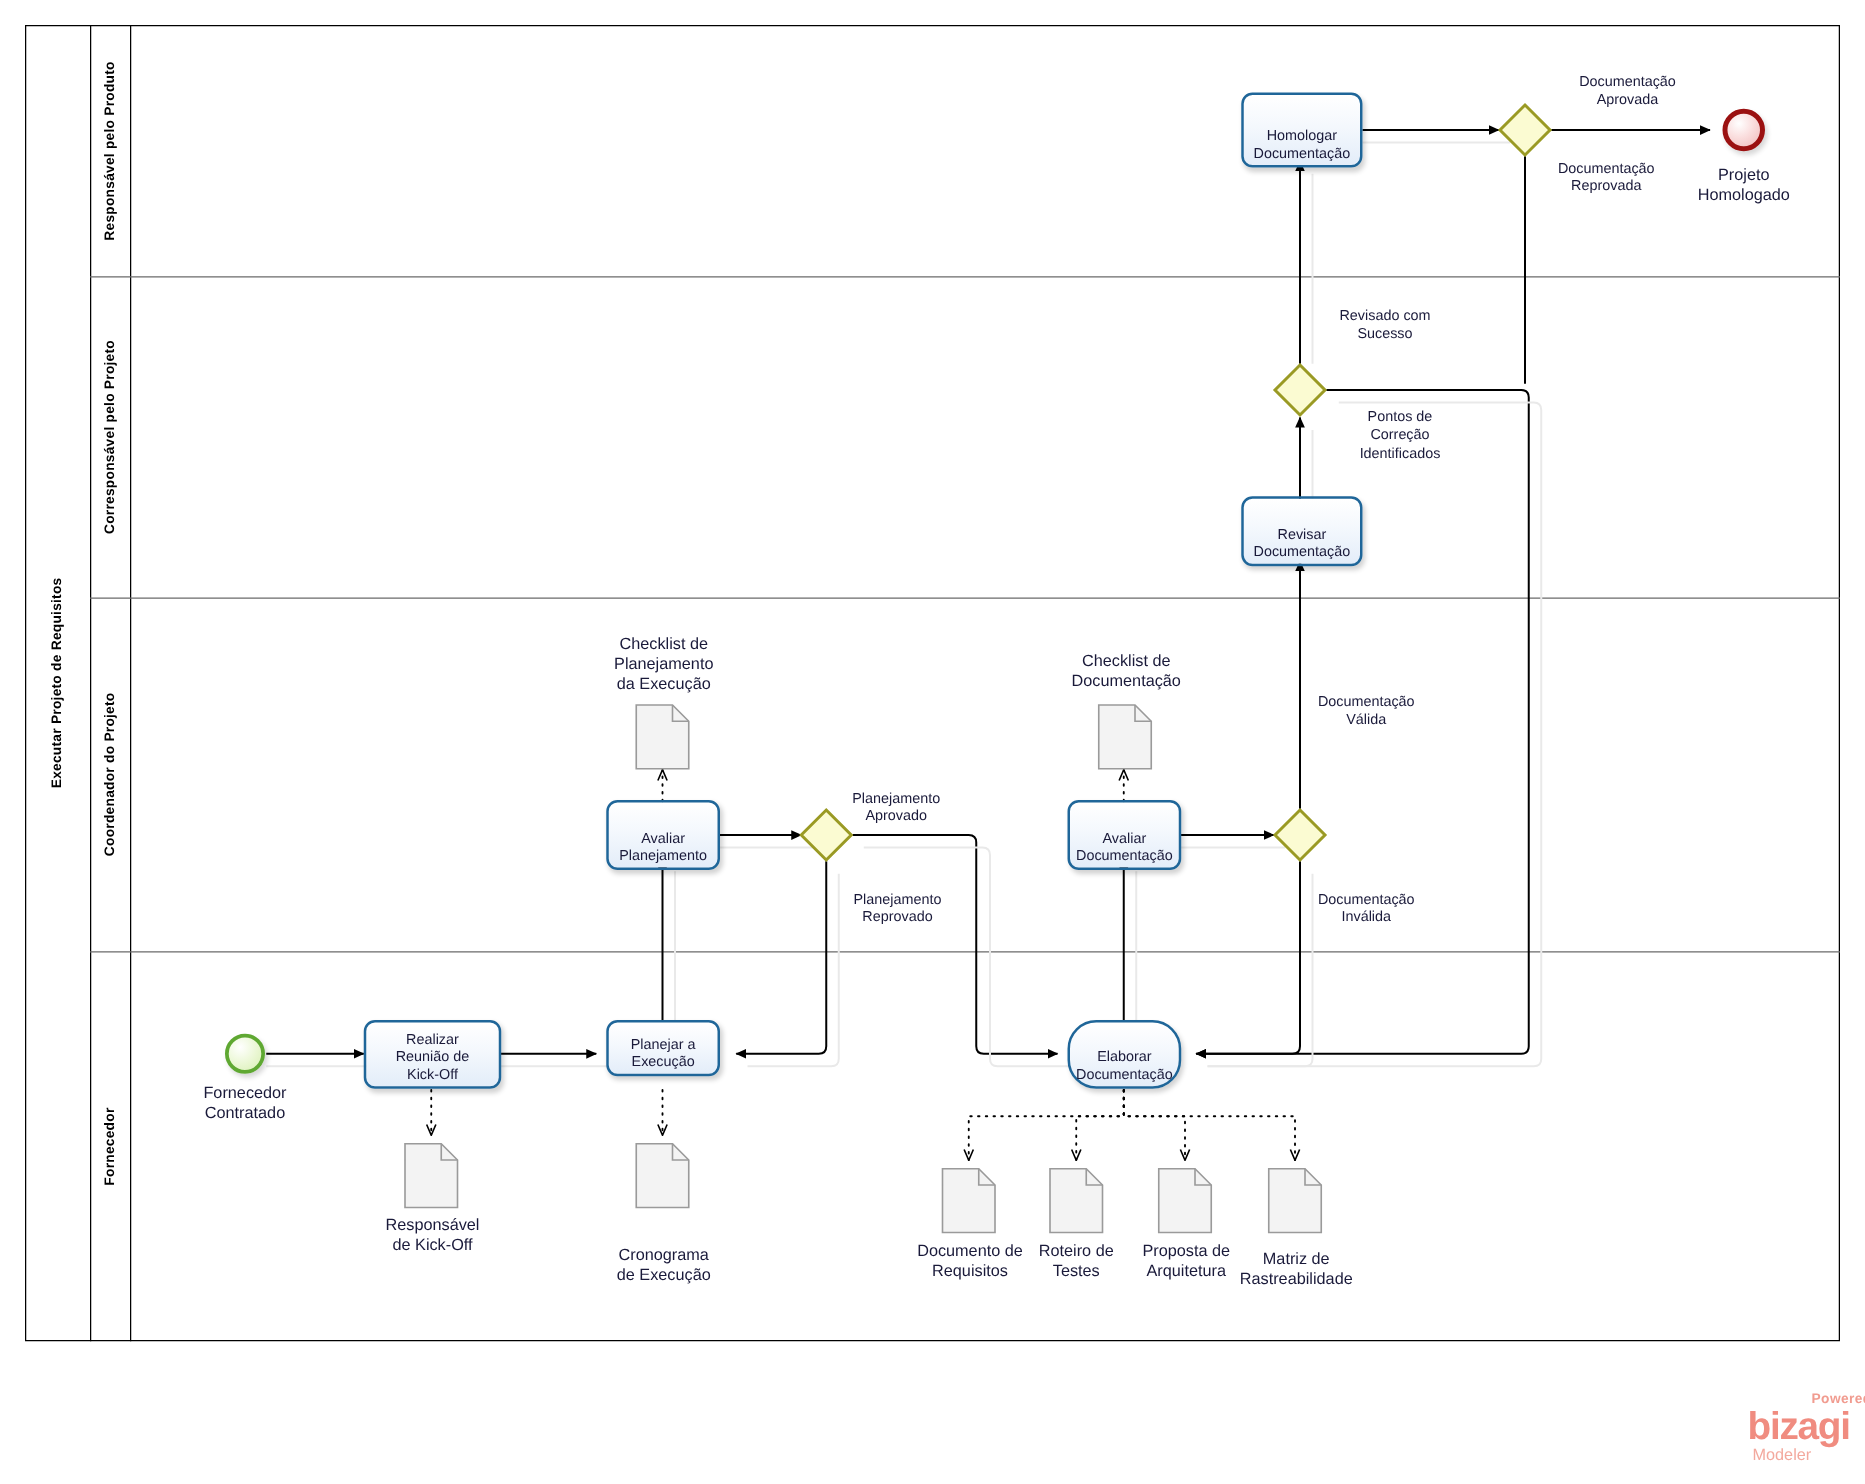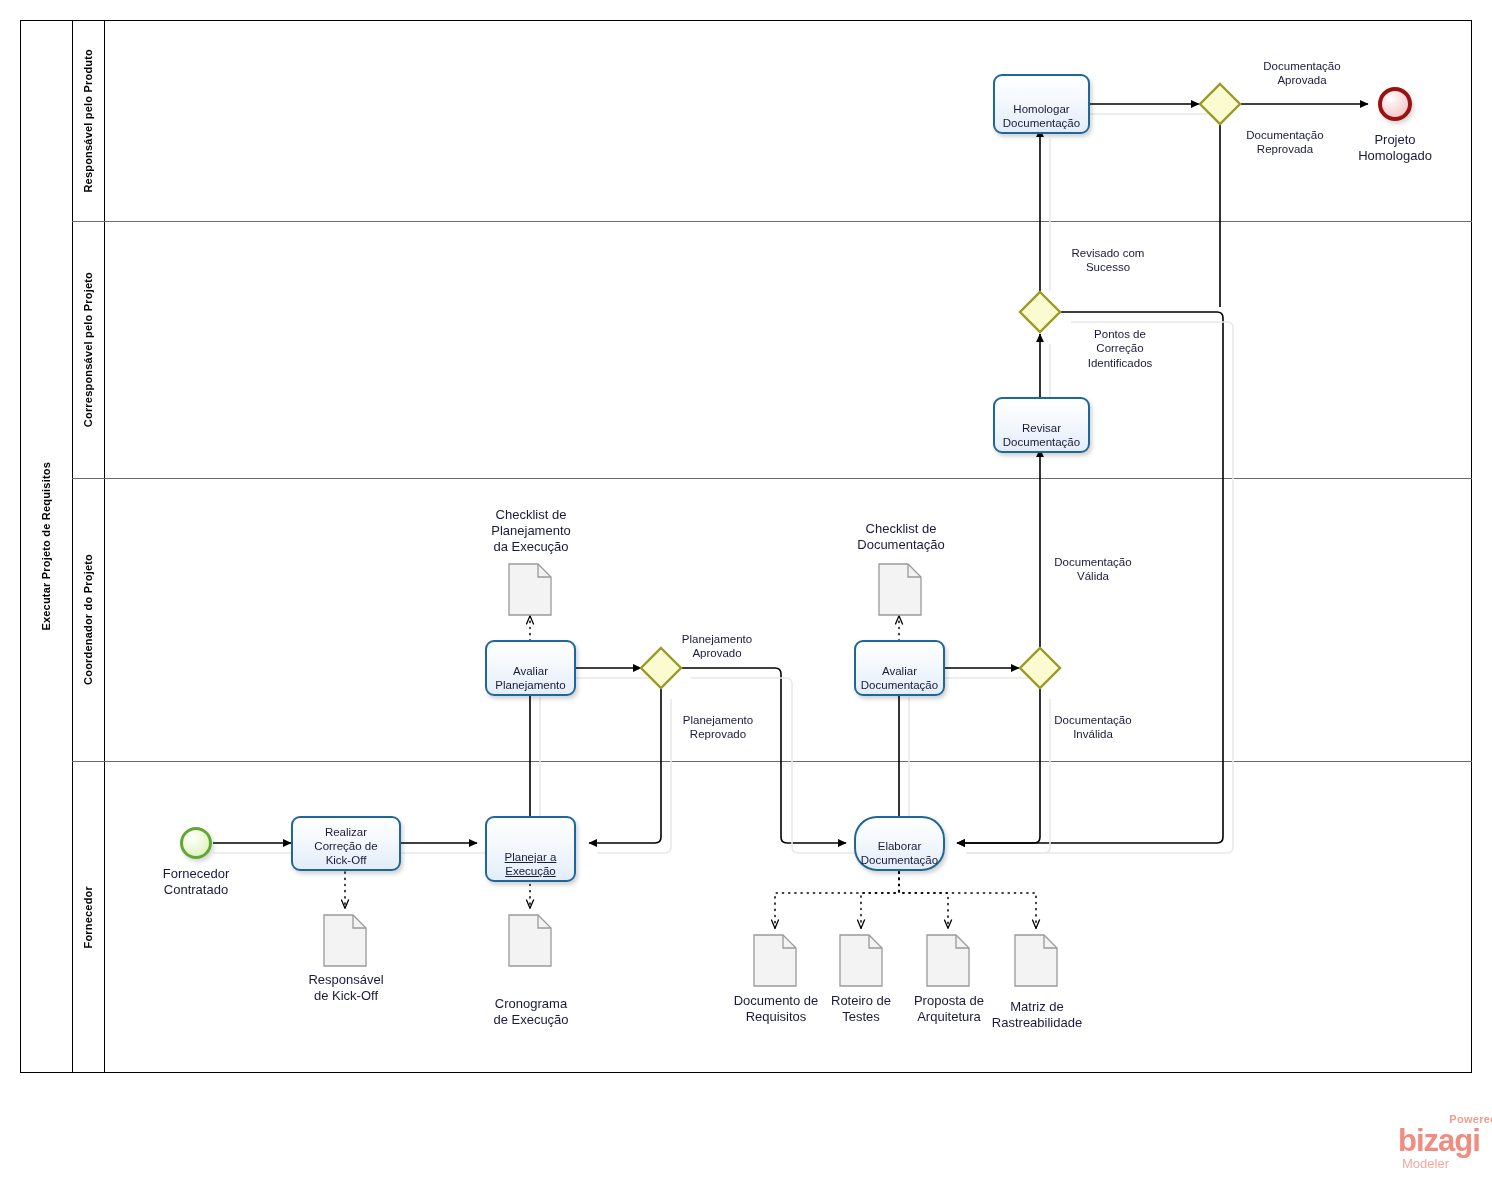--- a/index.html
+++ b/index.html
@@ -196,25 +196,25 @@
 Planejamento</span>
   </div>
 
   <div class="task" style="left:854px;top:640px;width:91px;height:56px;">
     <span style="white-space:pre-line;">Avaliar
 Documentação</span>
   </div>
 
   <div class="task" style="left:291px;top:816px;width:110px;height:55px;">
     <span style="white-space:pre-line;">Realizar
-Correção de
+Reunião de
 Kick-Off</span>
   </div>
 
-  <div class="task" style="left:485px;top:816px;width:91px;height:66px;text-decoration:underline;">
+  <div class="task" style="left:485px;top:816px;width:91px;height:45px;">
     <span style="white-space:pre-line;">Planejar a
 Execução</span>
   </div>
 
   <div class="task" style="left:854px;top:816px;width:91px;height:55px;border-radius:23px;">
     <span style="white-space:pre-line;">Elaborar
 Documentação</span>
   </div>
 
   <svg class="doc" style="left:506px;top:561px;width:48px;height:57px;" viewBox="0 0 48 57">

